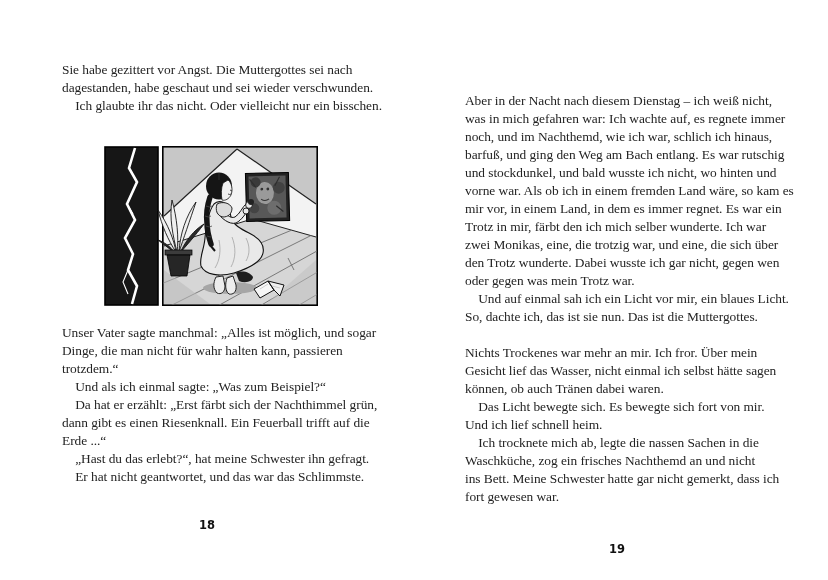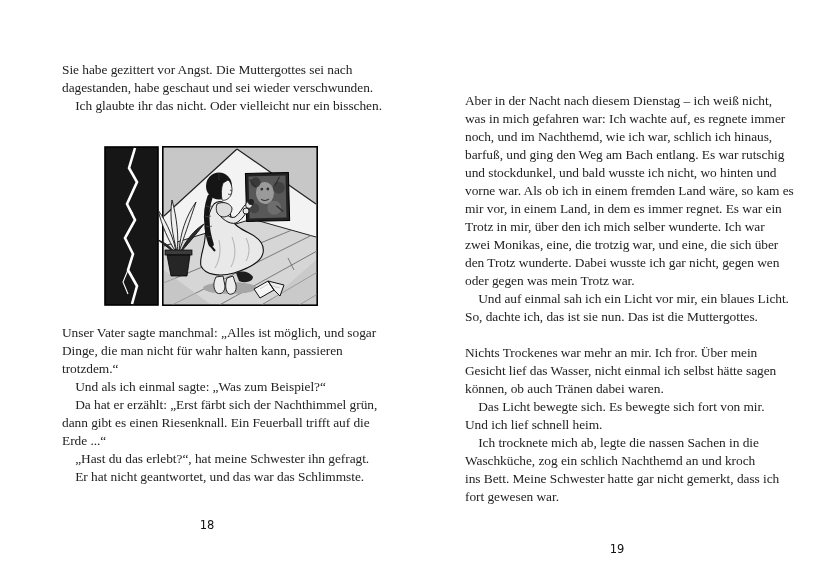--- a/index.html
+++ b/index.html
@@ -9,21 +9,21 @@
     font-family:"Liberation Serif", serif;
   }
   .spread { position:absolute; inset:0; }
   .textblock { position:absolute; font-size:13.4px; letter-spacing:-0.05px; }
   .tline { white-space:pre; line-height:18px; min-height:18px; }
   #left-top    { left:62px;  top:61px;  width:352px; }
   #left-bottom { left:62px;  top:324px; width:352px; }
   #right-col   { left:465px; top:51px;  width:340px;margin-top:41px; }
   .pagenum {
     position:absolute; top:518px; width:26px; text-align:center;
-    font-family:"DejaVu Sans", sans-serif; font-weight:normal; font-size:11.5px; color:#111;
+    font-family:"DejaVu Sans", sans-serif; font-weight:bold; font-size:11.5px; color:#111;
   }
   #pagenum-left  { left:194px; }
   #pagenum-right { left:604px;margin-top:24px; }
   #illustration { position:absolute; left:104px; top:146px; width:214px; height:160px; }
 </style>
 </head>
 <body>
 
 <div class="spread">
 
@@ -159,34 +159,34 @@
 
   <div>
     <div id="right-col" class="textblock">
         <div class="tline">Aber in der Nacht nach diesem Dienstag – ich weiß nicht,</div>
         <div class="tline">was in mich gefahren war: Ich wachte auf, es regnete immer</div>
         <div class="tline">noch, und im Nachthemd, wie ich war, schlich ich hinaus,</div>
         <div class="tline">barfuß, und ging den Weg am Bach entlang. Es war rutschig</div>
         <div class="tline">und stockdunkel, und bald wusste ich nicht, wo hinten und</div>
         <div class="tline">vorne war. Als ob ich in einem fremden Land wäre, so kam es</div>
         <div class="tline">mir vor, in einem Land, in dem es immer regnet. Es war ein</div>
-        <div class="tline">Trotz in mir, über den ich mich selber wunderte. Ich war</div>
+        <div class="tline">Trotz in mir, färbt den ich mich selber wunderte. Ich war</div>
         <div class="tline">zwei Monikas, eine, die trotzig war, und eine, die sich über</div>
         <div class="tline">den Trotz wunderte. Dabei wusste ich gar nicht, gegen wen</div>
         <div class="tline">oder gegen was mein Trotz war.</div>
         <div class="tline">    Und auf einmal sah ich ein Licht vor mir, ein blaues Licht.</div>
         <div class="tline">So, dachte ich, das ist sie nun. Das ist die Muttergottes.</div>
         <div class="tline"></div>
         <div class="tline">Nichts Trockenes war mehr an mir. Ich fror. Über mein</div>
         <div class="tline">Gesicht lief das Wasser, nicht einmal ich selbst hätte sagen</div>
         <div class="tline">können, ob auch Tränen dabei waren.</div>
         <div class="tline">    Das Licht bewegte sich. Es bewegte sich fort von mir.</div>
         <div class="tline">Und ich lief schnell heim.</div>
         <div class="tline">    Ich trocknete mich ab, legte die nassen Sachen in die</div>
-        <div class="tline">Waschküche, zog ein schlich Nachthemd an und kroch</div>
+        <div class="tline">Waschküche, zog ein frisches Nachthemd an und nicht</div>
         <div class="tline">ins Bett. Meine Schwester hatte gar nicht gemerkt, dass ich</div>
         <div class="tline">fort gewesen war.</div>
       </div>
 
     <div id="pagenum-right" class="pagenum">19</div>
   </div>
 
 </div>
 
 </body></html>

